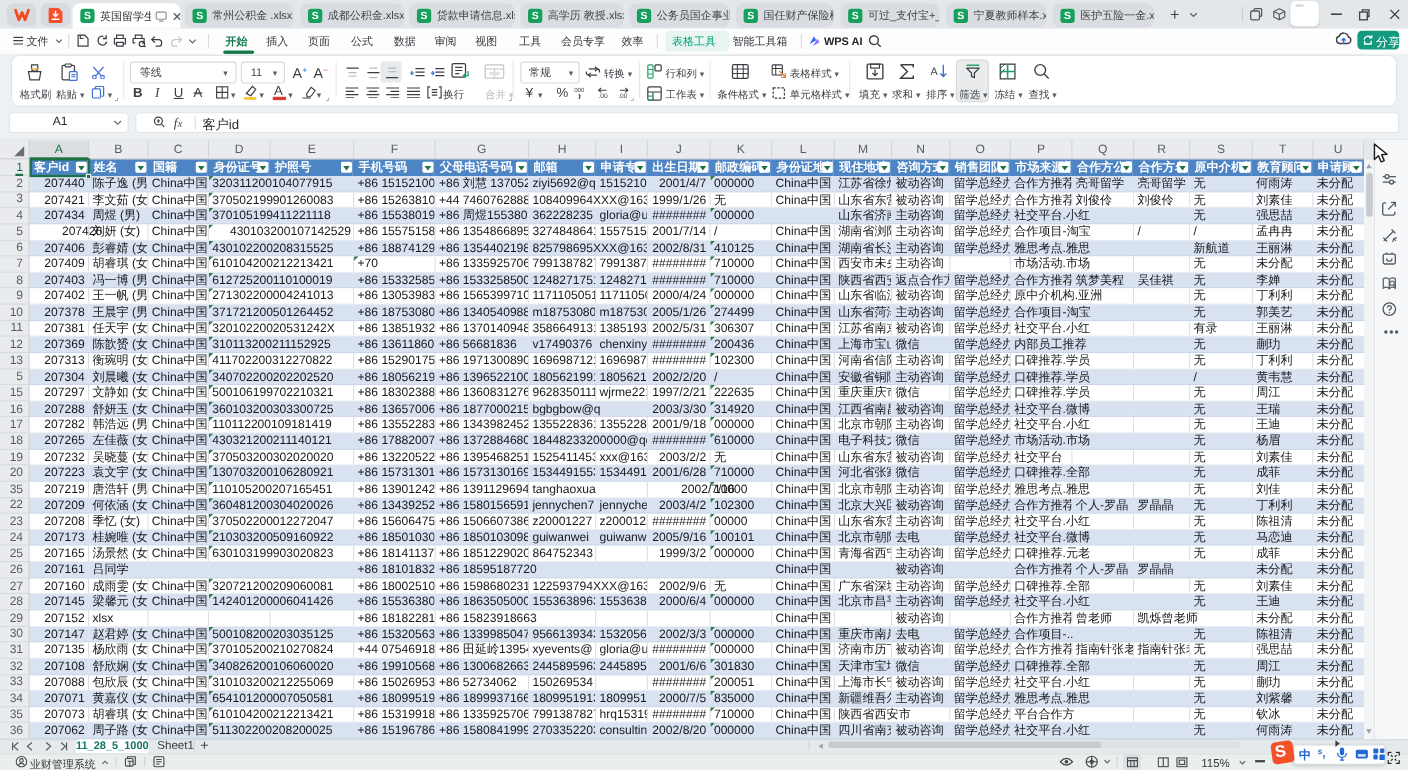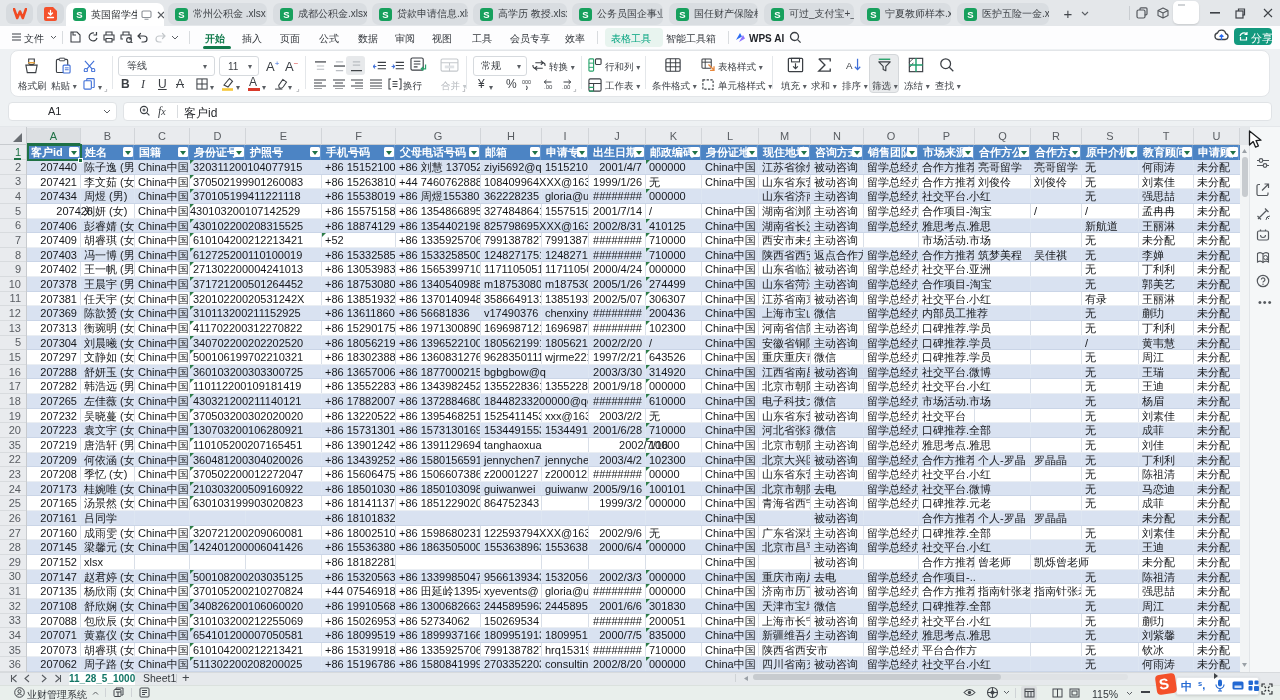--- a/index.html
+++ b/index.html
@@ -668,21 +668,21 @@
       <i class="gv" style="left:783px;background:#d9dfe8"></i>
       <i class="gv" style="left:836px;background:#d9dfe8"></i>
       <i class="gv" style="left:891px;background:#d9dfe8"></i>
       <i class="gv" style="left:1003px;background:#d9dfe8"></i>
       <i class="gv" style="left:1054px;background:#d9dfe8"></i>
       <i class="gv" style="left:1111px;background:#d9dfe8"></i>
       <i class="gv" style="left:1166px;background:#d9dfe8"></i>
       <span class="cr" style="left:16px;width:53px">207426</span>
       <span class="cl" style="left:54px;width:53px">刘妍 (女)</span>
       <span class="cl" style="left:108px;width:54px">China中国</span>
-      <span class="cl" style="left:160px;width:131px">430103200107142529</span>
+      <span class="cl" style="left:179px;width:131px">430103200107142529</span>
       <span class="cl" style="left:295px;width:73px">+86 155751588</span>
       <span class="cl" style="left:369px;width:84px">+86 13548668953</span>
       <span class="cl" style="left:454px;width:60px">3274848641</span>
       <span class="cl" style="left:515px;width:46px">1557515881</span>
       <span class="cr" style="left:562px;width:56px">2001/7/14</span>
       <span class="cl" style="left:619px;width:55px">/</span>
       <span class="cl" style="left:675px;width:56px">China中国</span>
       <span class="cl" style="left:732px;width:51px">湖南省浏阳市</span>
       <span class="cl" style="left:784px;width:52px">主动咨询</span>
       <span class="cl" style="left:837px;width:54px">留学总经办</span>
@@ -747,21 +747,21 @@
       <i class="gv" style="left:836px;background:#d9dfe8"></i>
       <i class="gv" style="left:891px;background:#d9dfe8"></i>
       <i class="gv" style="left:1003px;background:#d9dfe8"></i>
       <i class="gv" style="left:1054px;background:#d9dfe8"></i>
       <i class="gv" style="left:1111px;background:#d9dfe8"></i>
       <i class="gv" style="left:1166px;background:#d9dfe8"></i>
       <span class="cr" style="left:0px;width:53px">207409</span>
       <span class="cl" style="left:54px;width:53px">胡睿琪 (女)</span>
       <span class="cl" style="left:108px;width:54px">China中国</span>
       <span class="cl" style="left:163px;width:131px">610104200212213421</span>
-      <span class="cl" style="left:295px;width:73px">+52</span>
+      <span class="cl" style="left:295px;width:73px">+70</span>
       <span class="cl" style="left:369px;width:84px">+86 13359257067</span>
       <span class="cl" style="left:454px;width:60px">7991387827</span>
       <span class="cl" style="left:515px;width:46px">7991387827</span>
       <span class="cr" style="left:562px;width:56px">########</span>
       <span class="cl" style="left:619px;width:55px">710000</span>
       <span class="cl" style="left:675px;width:56px">China中国</span>
       <span class="cl" style="left:732px;width:51px">西安市未央区</span>
       <span class="cl" style="left:784px;width:107px">主动咨询</span>
       <span class="cl" style="left:892px;width:162px">市场活动.市场</span>
       <span class="cl" style="left:1055px;width:56px">无</span>
@@ -840,21 +840,21 @@
       <span class="cl" style="left:295px;width:73px">+86 130539834</span>
       <span class="cl" style="left:369px;width:84px">+86 15653997104</span>
       <span class="cl" style="left:454px;width:60px">1171105051</span>
       <span class="cl" style="left:515px;width:46px">1171105051</span>
       <span class="cr" style="left:562px;width:56px">2000/4/24</span>
       <span class="cl" style="left:619px;width:55px">000000</span>
       <span class="cl" style="left:675px;width:56px">China中国</span>
       <span class="cl" style="left:732px;width:51px">山东省临沂市</span>
       <span class="cl" style="left:784px;width:52px">被动咨询</span>
       <span class="cl" style="left:837px;width:54px">留学总经办</span>
-      <span class="cl" style="left:892px;width:162px">社交平台.亚洲</span>
+      <span class="cl" style="left:892px;width:162px">原中介机构.亚洲</span>
       <span class="cl" style="left:1055px;width:56px">无</span>
       <span class="cl" style="left:1112px;width:54px">丁利利</span>
       <span class="cl" style="left:1167px;width:45px">未分配</span>
       <i class="tri" style="left:163px"></i>
       <i class="tri" style="left:619px"></i>
     </div>
 <div class="row" style="top:277.04px;height:14.63px;background:#d9e2f1">
       <i class="gv" style="left:53px;background:#dde6f2"></i>
       <i class="gv" style="left:107px;background:#dde6f2"></i>
       <i class="gv" style="left:162px;background:#dde6f2"></i>
@@ -914,21 +914,21 @@
       <i class="gv" style="left:1111px;background:#d9dfe8"></i>
       <i class="gv" style="left:1166px;background:#d9dfe8"></i>
       <span class="cr" style="left:0px;width:53px">207381</span>
       <span class="cl" style="left:54px;width:53px">任天宇 (女)</span>
       <span class="cl" style="left:108px;width:54px">China中国</span>
       <span class="cl" style="left:163px;width:131px">32010220020531242X</span>
       <span class="cl" style="left:295px;width:73px">+86 138519326</span>
       <span class="cl" style="left:369px;width:84px">+86 13701409483</span>
       <span class="cl" style="left:454px;width:60px">3586649131</span>
       <span class="cl" style="left:515px;width:46px">1385193263</span>
-      <span class="cr" style="left:562px;width:56px">2002/5/07</span>
+      <span class="cr" style="left:562px;width:56px">2002/5/31</span>
       <span class="cl" style="left:619px;width:55px">306307</span>
       <span class="cl" style="left:675px;width:56px">China中国</span>
       <span class="cl" style="left:732px;width:51px">江苏省南京市</span>
       <span class="cl" style="left:784px;width:52px">被动咨询</span>
       <span class="cl" style="left:837px;width:54px">留学总经办</span>
       <span class="cl" style="left:892px;width:162px">社交平台.小红</span>
       <span class="cl" style="left:1055px;width:56px">有录</span>
       <span class="cl" style="left:1112px;width:54px">王丽淋</span>
       <span class="cl" style="left:1167px;width:45px">未分配</span>
       <i class="tri" style="left:163px"></i>
@@ -1074,21 +1074,21 @@
       <i class="gv" style="left:1166px;background:#d9dfe8"></i>
       <span class="cr" style="left:0px;width:53px">207297</span>
       <span class="cl" style="left:54px;width:53px">文静如 (女)</span>
       <span class="cl" style="left:108px;width:54px">China中国</span>
       <span class="cl" style="left:163px;width:131px">500106199702210321</span>
       <span class="cl" style="left:295px;width:73px">+86 183023885</span>
       <span class="cl" style="left:369px;width:84px">+86 13608312765</span>
       <span class="cl" style="left:454px;width:60px">9628350111</span>
       <span class="cl" style="left:515px;width:46px">wjrme221@</span>
       <span class="cr" style="left:562px;width:56px">1997/2/21</span>
-      <span class="cl" style="left:619px;width:55px">643526</span>
+      <span class="cl" style="left:619px;width:55px">222635</span>
       <span class="cl" style="left:675px;width:56px">China中国</span>
       <span class="cl" style="left:732px;width:51px">重庆重庆市</span>
       <span class="cl" style="left:784px;width:52px">微信</span>
       <span class="cl" style="left:837px;width:54px">留学总经办</span>
       <span class="cl" style="left:892px;width:162px">口碑推荐.学员</span>
       <span class="cl" style="left:1055px;width:56px">无</span>
       <span class="cl" style="left:1112px;width:54px">周江</span>
       <span class="cl" style="left:1167px;width:45px">未分配</span>
       <i class="tri" style="left:163px"></i>
       <i class="tri" style="left:619px"></i>
@@ -1506,20 +1506,21 @@
       <i class="gv" style="left:836px;background:#dde6f2"></i>
       <i class="gv" style="left:891px;background:#dde6f2"></i>
       <i class="gv" style="left:947px;background:#dde6f2"></i>
       <i class="gv" style="left:1003px;background:#dde6f2"></i>
       <i class="gv" style="left:1054px;background:#dde6f2"></i>
       <i class="gv" style="left:1111px;background:#dde6f2"></i>
       <i class="gv" style="left:1166px;background:#dde6f2"></i>
       <span class="cr" style="left:0px;width:53px">207161</span>
       <span class="cl" style="left:54px;width:240px">吕同学</span>
       <span class="cl" style="left:295px;width:73px">+86 181018327</span>
+      <span class="cl" style="left:369px;width:305px">+86 18595187720</span>
       <span class="cl" style="left:675px;width:108px">China中国</span>
       <span class="cl" style="left:784px;width:107px">被动咨询</span>
       <span class="cl" style="left:892px;width:55px">合作方推荐-个</span>
       <span class="cl" style="left:948px;width:55px">个人-罗晶</span>
       <span class="cl" style="left:1004px;width:107px">罗晶晶</span>
       <span class="cl" style="left:1112px;width:54px">未分配</span>
       <span class="cl" style="left:1167px;width:45px">未分配</span>
     </div>
 <div class="row" style="top:525.75px;height:14.63px;background:#ffffff">
       <i class="gv" style="left:53px;background:#d9dfe8"></i>
@@ -1613,20 +1614,21 @@
       <i class="gv" style="left:783px;background:#d9dfe8"></i>
       <i class="gv" style="left:836px;background:#d9dfe8"></i>
       <i class="gv" style="left:891px;background:#d9dfe8"></i>
       <i class="gv" style="left:947px;background:#d9dfe8"></i>
       <i class="gv" style="left:1003px;background:#d9dfe8"></i>
       <i class="gv" style="left:1111px;background:#d9dfe8"></i>
       <i class="gv" style="left:1166px;background:#d9dfe8"></i>
       <span class="cr" style="left:0px;width:53px">207152</span>
       <span class="cl" style="left:54px;width:240px">xlsx</span>
       <span class="cl" style="left:295px;width:73px">+86 181822810</span>
+      <span class="cl" style="left:369px;width:305px">+86 15823918663</span>
       <span class="cl" style="left:675px;width:108px">China中国</span>
       <span class="cl" style="left:784px;width:107px">被动咨询</span>
       <span class="cl" style="left:892px;width:55px">合作方推荐-曾</span>
       <span class="cl" style="left:948px;width:55px">曾老师</span>
       <span class="cl" style="left:1004px;width:107px">凯烁曾老师</span>
       <span class="cl" style="left:1112px;width:54px">未分配</span>
       <span class="cl" style="left:1167px;width:45px">未分配</span>
     </div>
 <div class="row" style="top:569.64px;height:14.63px;background:#d9e2f1">
       <i class="gv" style="left:53px;background:#dde6f2"></i>

